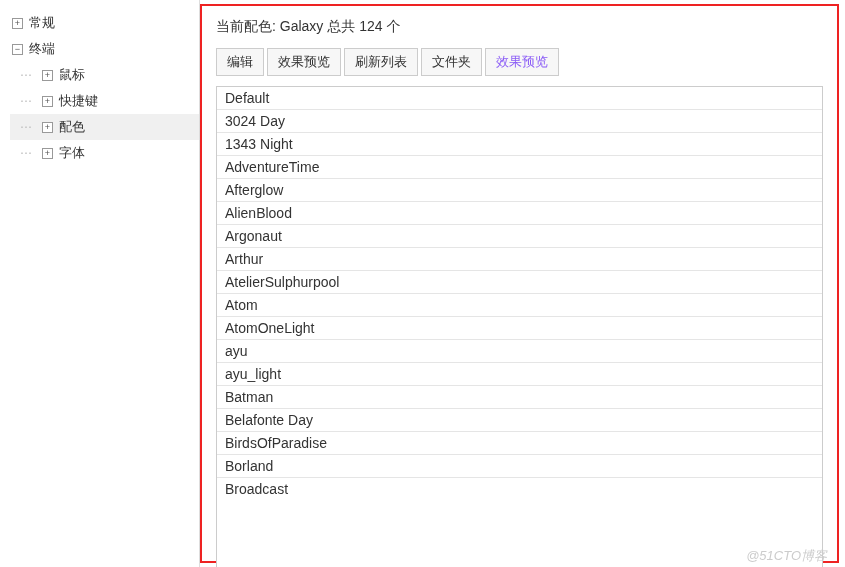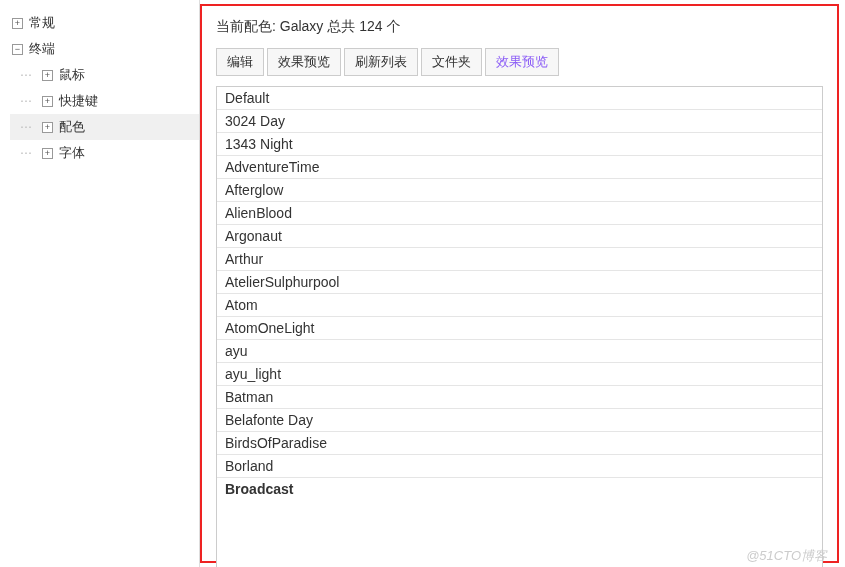--- a/index.html
+++ b/index.html
@@ -83,21 +83,21 @@
     height: 556px;
     overflow-y: scroll;
     background: #fff;
   }
   .list-item {
     padding: 3px 8px;
     border-bottom: 1px solid #e5e5e5;
     font-size: 14px;
     cursor: pointer;
   }
-  .list-item:last-child { border-bottom: none; font-weight: bold; }
+  .list-item:last-child { border-bottom: none; }
   .watermark {
     position: absolute;
     right: 18px;
     bottom: 2px;
     color: #ccc;
     font-size: 13px;
     font-style: italic;
     pointer-events: none;
   }
   

